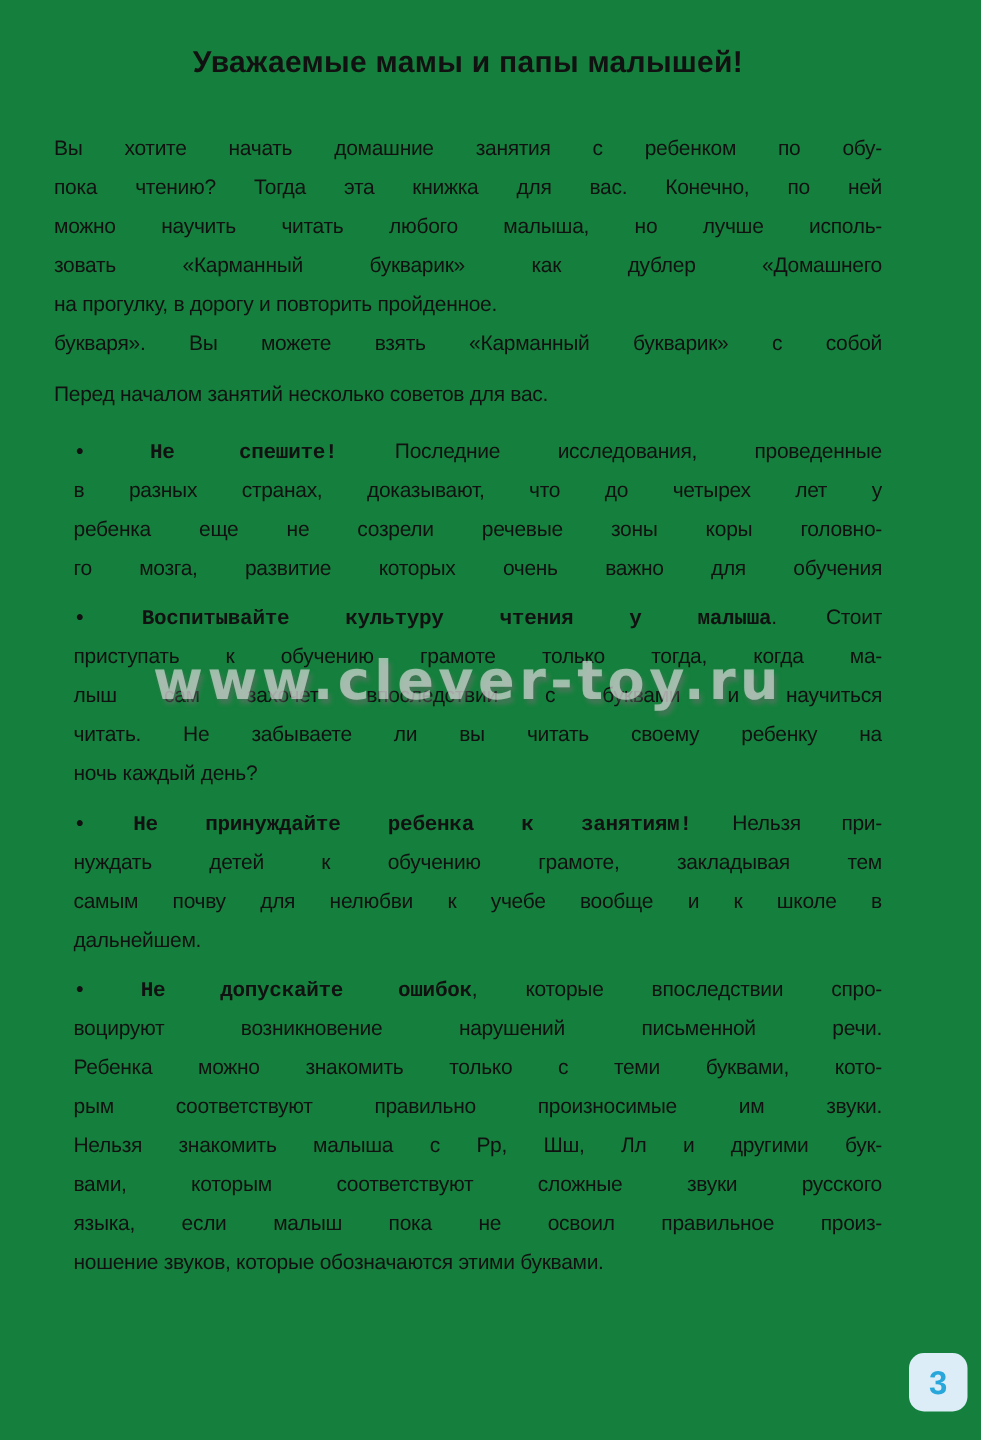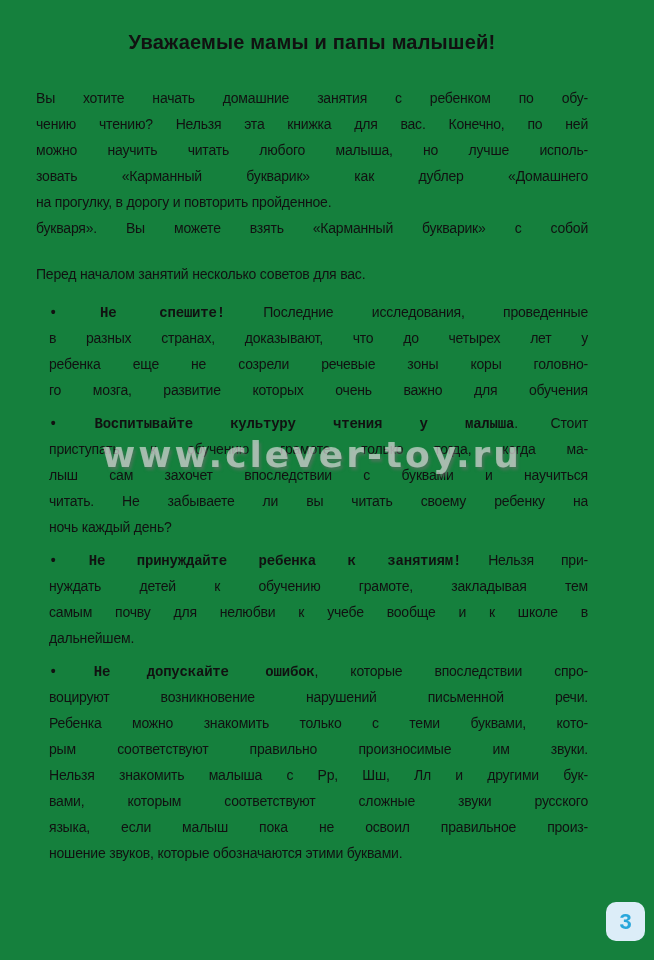--- a/index.html
+++ b/index.html
@@ -16,21 +16,21 @@
     font-size: 20px; line-height: 24px; font-weight: bold;
     color: #111111; letter-spacing: 0.2px;
   }
 
   .content {
     position: absolute; top: 85px; left: 36px; width: 552px;
     font-size: 14px; line-height: 26px; color: #111111;
     letter-spacing: -0.2px;
   }
   .para { margin: 0; }
-  .para.plain + .para.plain { margin-top: 20px; }
+  .para.plain + .para.plain { margin-top: 8px; }
   .para.bullet { padding-left: 13px; margin-top: 7px; }
   .para.plain + .para.bullet { margin-top: 12px; }
 
   .line {
     height: 26px; overflow: hidden;
     text-align: justify; text-align-last: justify;
   }
   .line.last { text-align-last: auto; }
   .line b { font-weight: bold; font-family: Liberation Mono, monospace; }
 
@@ -57,21 +57,21 @@
 </style>
 </head>
 <body>
 
 <div class="page">
   <h1 class="title">Уважаемые мамы и папы малышей!</h1>
 
   <div class="content" id="content" style="color: rgb(17, 17, 17);">
       <div class="para plain">
         <div class="line">Вы хотите начать домашние занятия с ребенком по обу-</div>
-        <div class="line">чению чтению? Нельзя эта книжка для вас. Конечно, по ней</div>
+        <div class="line">пока чтению? Тогда эта книжка для вас. Конечно, по ней</div>
         <div class="line">можно научить читать любого малыша, но лучше исполь-</div>
         <div class="line">зовать «Карманный букварик» как дублер «Домашнего</div>
         <div class="line last">на прогулку, в дорогу и повторить пройденное.</div>
         <div class="line">букваря». Вы можете взять «Карманный букварик» с собой</div>
       </div>
       <div class="para plain">
         <div class="line last">Перед началом занятий несколько советов для вас.</div>
       </div>
       <div class="para bullet">
         <div class="line"><b>• Не спешите!</b><span> Последние исследования, проведенные</span></div>

